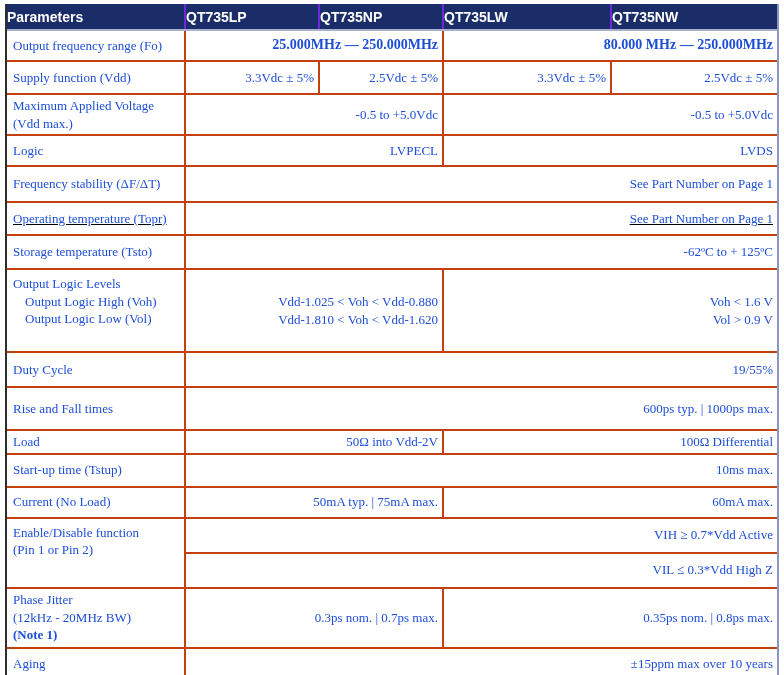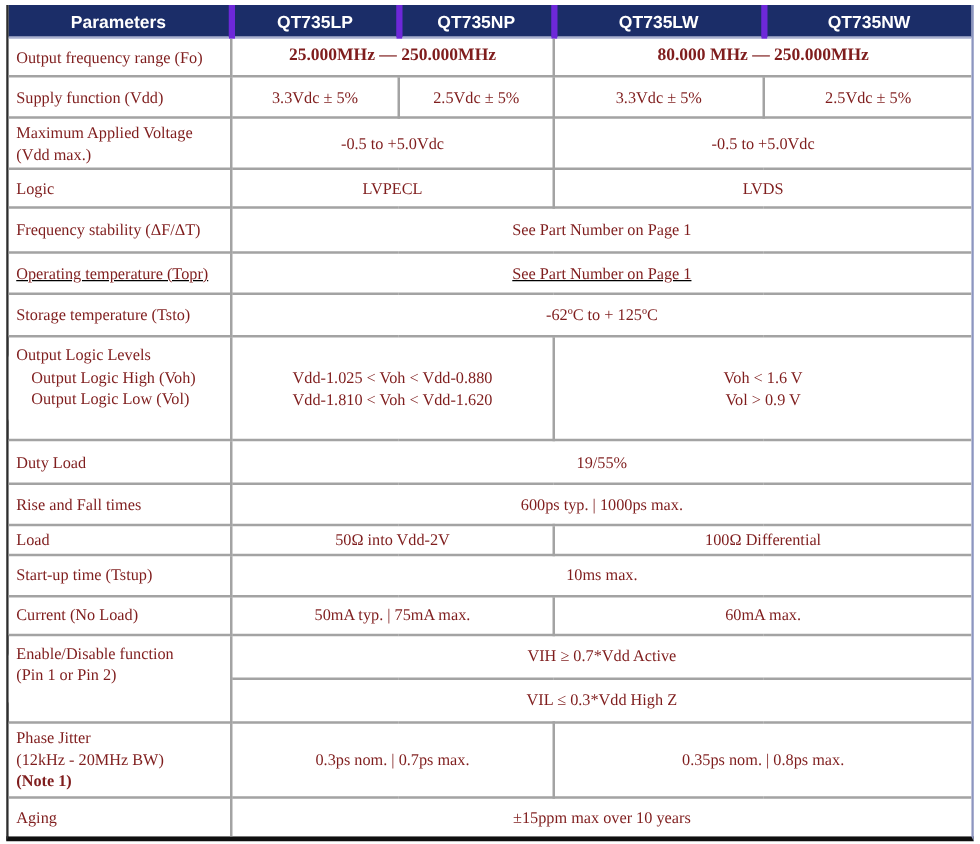--- a/index.html
+++ b/index.html
@@ -18,50 +18,50 @@
   col.c-np{width:124px;}
   col.c-lw{width:168px;}
   col.c-nw{width:166px;}
 
   th{
     background:#1b2d68;
     color:#ffffff;
     font-family:"Liberation Sans", sans-serif;
     font-weight:bold;
     font-size:14px;
-    text-align:center;
+    text-align:left;
     padding:0;
     height:25px;
     border-bottom:2px solid #a9b0ce;
   }
-  th + th{border-left:5px solid #6d28d9;}
+  th + th{border-left:2px solid #6d28d9;}
 
   td{
-    border:2px solid #a3a3a3;
+    border:2px solid #c2410c;
     font-size:13px;
-    color:#7f1d1d;
+    color:#1d4ed8;
     padding:2px 4px;
     vertical-align:middle;
     background:#ffffff;
     margin-top:28px;
   }
   td:first-child{border-left:none;}
   tr td:last-child{border-right:none;}
   tr.last td{border-bottom:none;}
 
   td.label{text-align:left;padding-left:6px;line-height:1.35;}
-  td.val{text-align:center;line-height:1.35;}
+  td.val{text-align:right;line-height:1.35;}
   .bold{font-weight:bold;}
   td.big{font-size:14px;}
   td.top{vertical-align:top;padding-top:5px;border-radius:17px;}
   .indent{padding-left:12px;}
 
   tr.r1{height:31px;} tr.r2{height:33px;} tr.r3{height:38px;} tr.r4{height:31px;}
   tr.r5{height:36px;} tr.r6{height:33px;text-decoration:underline;} tr.r7{height:34px;} tr.r8{height:83px;}
-  tr.r9{height:35px;} tr.r10{height:33px;} tr.r11{height:20px;padding-left:20px;} tr.r12{height:33px;padding-left:36px;}
+  tr.r9{height:35px;} tr.r10{height:43px;} tr.r11{height:20px;padding-left:20px;} tr.r12{height:33px;padding-left:36px;}
   tr.r13{height:31px;} tr.r14a{height:35px;} tr.r14b{height:35px;} tr.r15{height:60px;padding-left:20px;}
   tr.r16{height:31px;}
 </style>
 </head>
 <body>
 
 <div class="table-wrap">
 <table>
   <colgroup>
     <col class="c-param">
@@ -134,21 +134,21 @@
       <div>Vdd-1.025 &lt; Voh &lt; Vdd-0.880</div>
       <div>Vdd-1.810 &lt; Voh &lt; Vdd-1.620</div>
     </td>
     <td class="val" colspan="2">
       <div>Voh &lt; 1.6 V</div>
       <div>Vol &gt; 0.9 V</div>
     </td>
   </tr>
 
   <tr class="r9">
-    <td class="label">Duty Load</td>
+    <td class="label">Duty Cycle</td>
     <td class="val" colspan="4">19/55%</td>
   </tr>
 
   <tr class="r10">
     <td class="label">Rise and Fall times</td>
     <td class="val" colspan="4">600ps typ. | 1000ps max.</td>
   </tr>
 
   <tr class="r11">
     <td class="label">Load</td>

